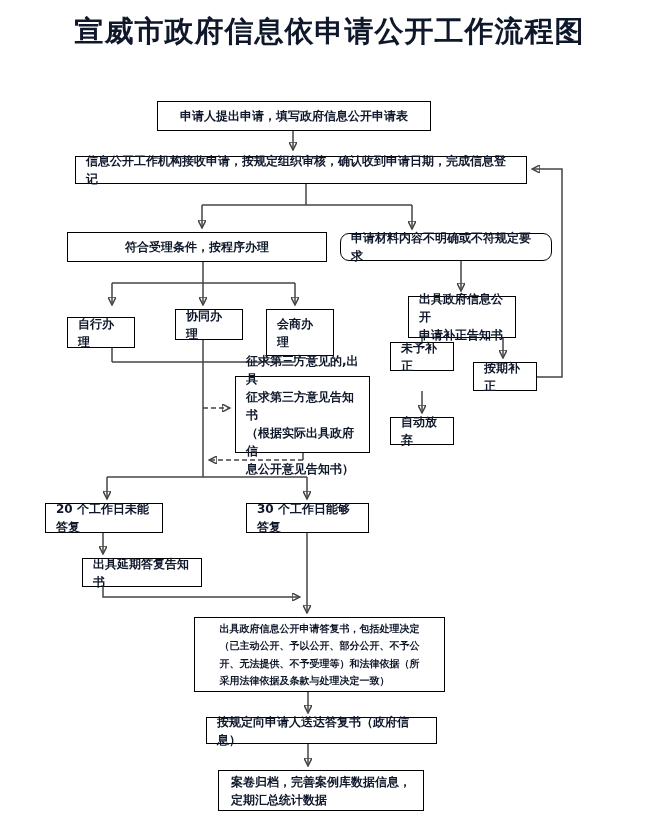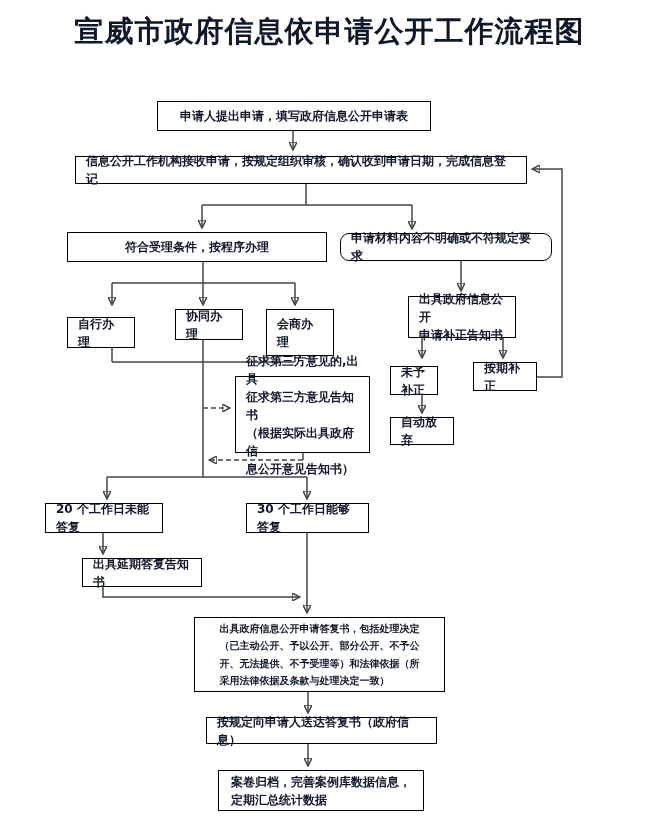--- a/index.html
+++ b/index.html
@@ -123,21 +123,21 @@
   <div class="node" style="left:266px; top:309px; width:68px; height:47px;">会商办理</div>
 
   <div class="node" style="left:235px; top:376px; width:135px; height:77px;">征求第三方意见的,出具
 征求第三方意见告知书
 （根据实际出具政府信
 息公开意见告知书）</div>
 
   <div class="node" style="left:408px; top:296px; width:108px; height:42px;">出具政府信息公开
 申请补正告知书</div>
 
-  <div class="node" style="left:390px; top:366px; width:48px; height:29px;">未予补正</div>
+  <div class="node" style="left:390px; top:342px; width:64px; height:29px;">未予补正</div>
 
   <div class="node" style="left:473px; top:362px; width:64px; height:29px;">按期补正</div>
 
   <div class="node" style="left:390px; top:417px; width:64px; height:28px;">自动放弃</div>
 
   <div class="node" style="left:45px; top:503px; width:118px; height:30px;">20 个工作日未能答复</div>
 
   <div class="node" style="left:246px; top:503px; width:123px; height:30px;">30 个工作日能够答复</div>
 
   <div class="node" style="left:58px; top:558px; width:120px; height:29px;margin-left:24px;">出具延期答复告知书</div>

